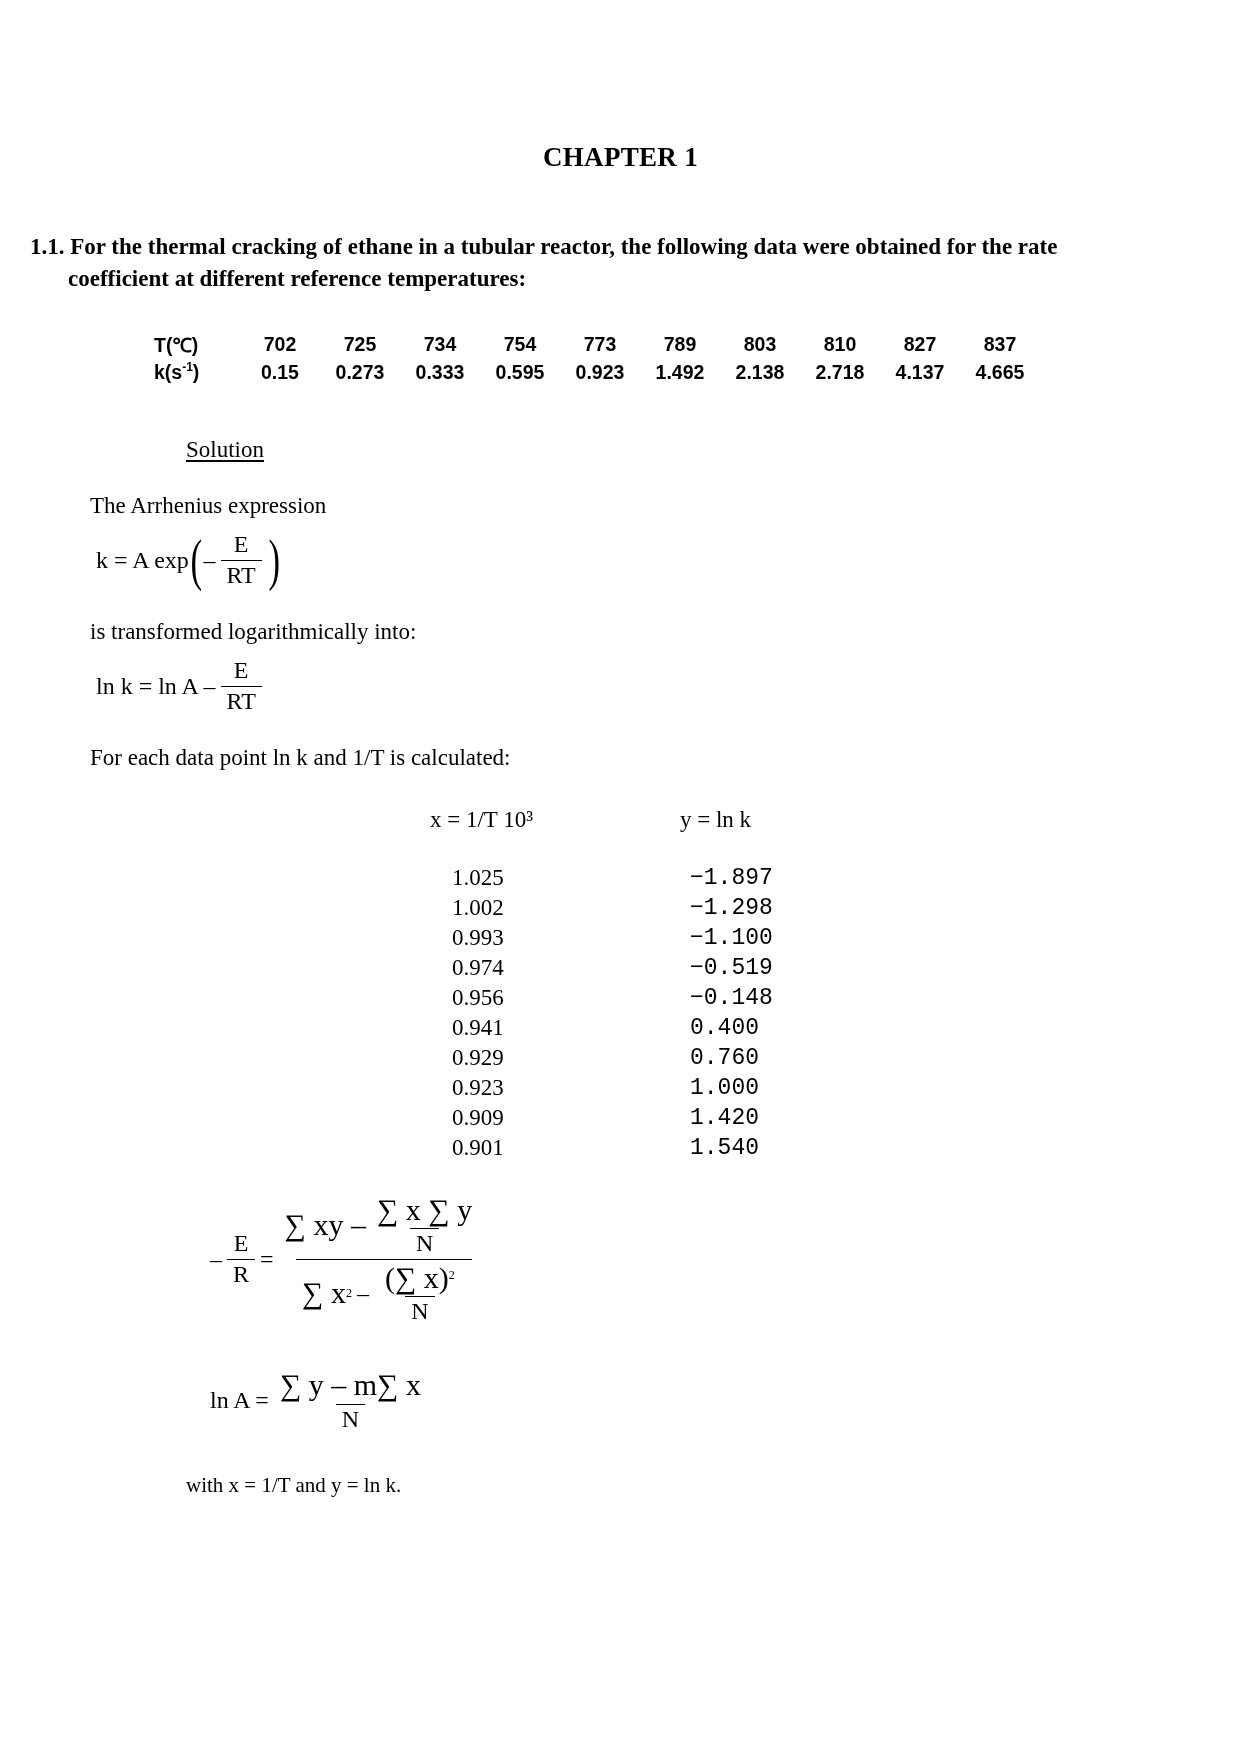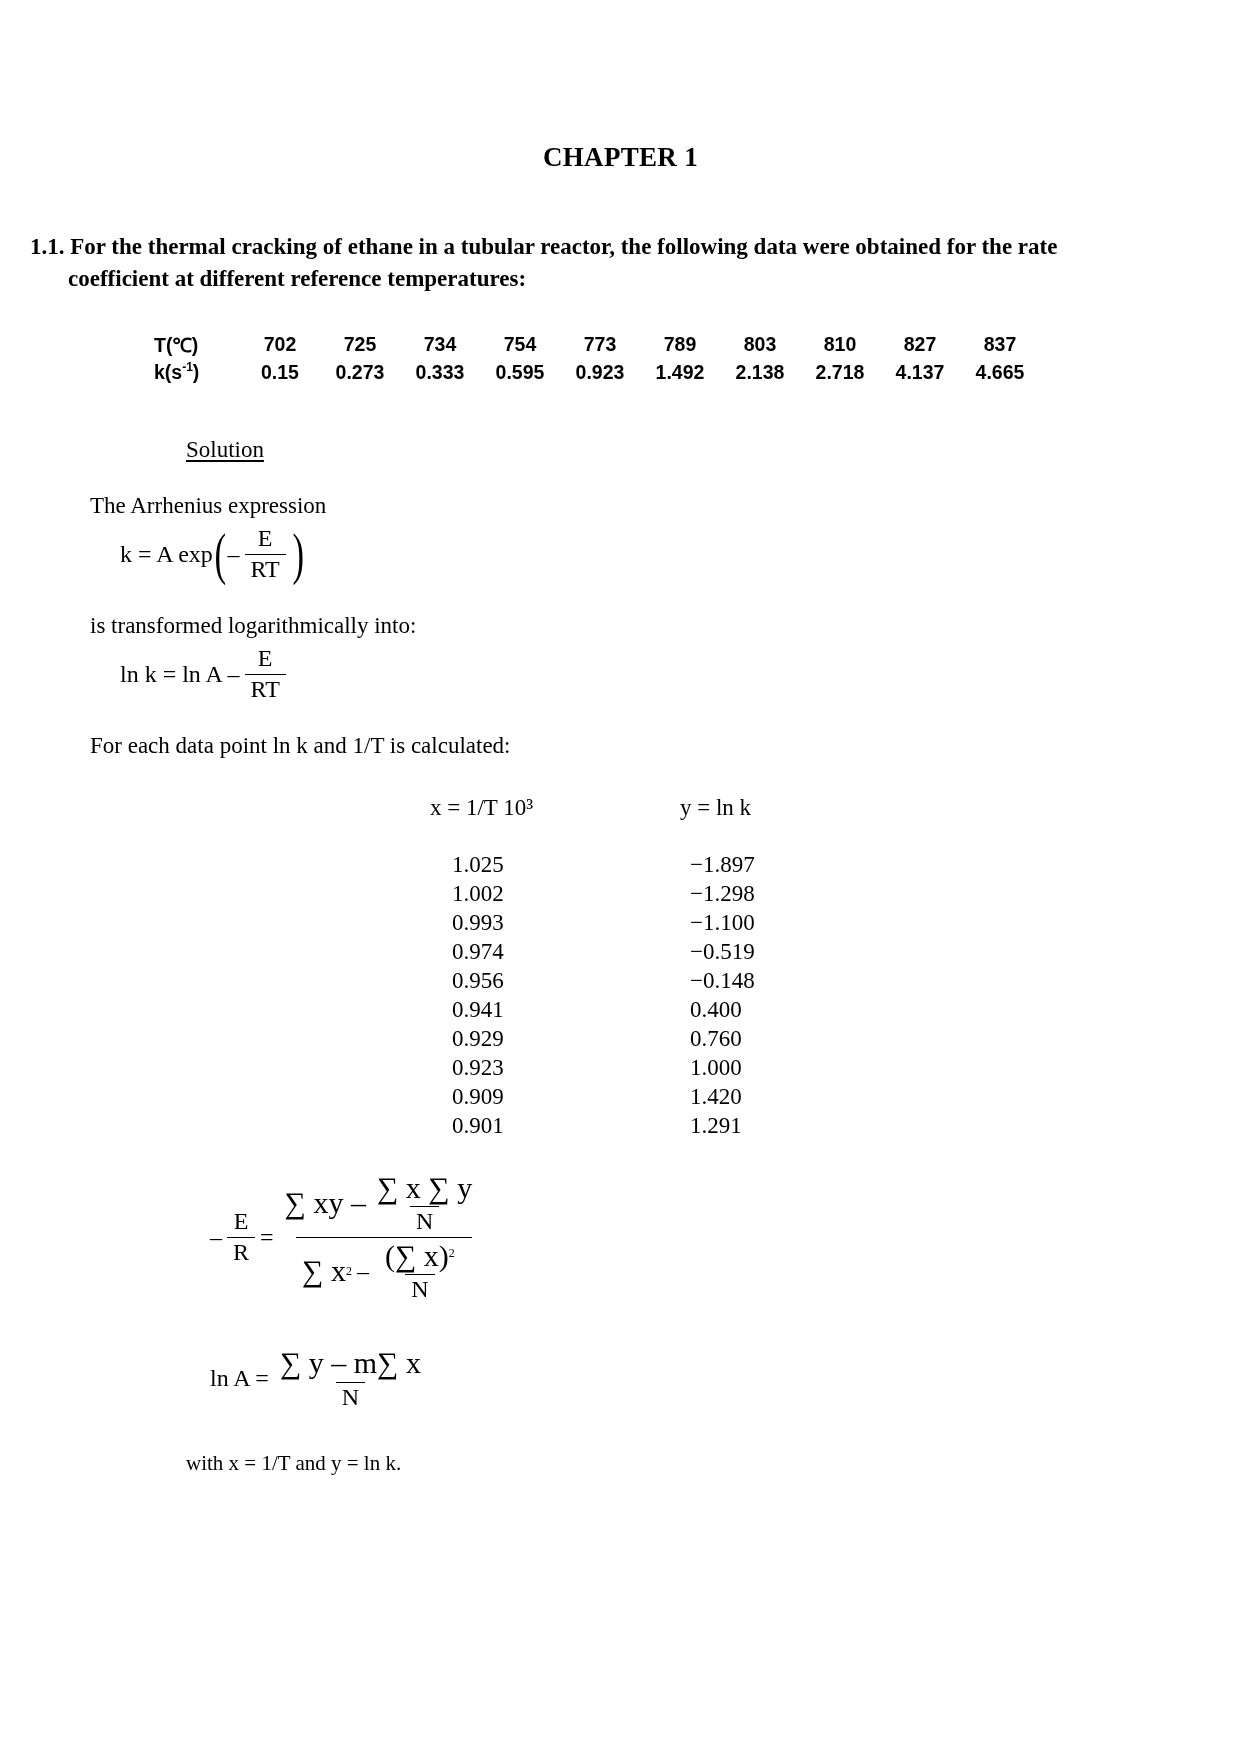--- a/index.html
+++ b/index.html
@@ -70,22 +70,22 @@
   .solution .u {
     text-decoration: underline;
     text-underline-offset: 3px;
   }
   .para {
     padding-left: 90px;
     font-size: 23px;
     margin-top: 30px;
   }
   .eq-block {
-    padding-left: 120px;
-    margin-top: 6px;
+    padding-left: 96px;
+    margin-top: 12px;
   }
   
   .mrow {
     display: inline-flex;
     align-items: center;
     font-size: 24px;
     font-family: "Liberation Serif", serif;
   }
   .frac {
     display: inline-flex;
@@ -125,21 +125,21 @@
     width: 250px;
     text-align: left;
     margin-top: 27px;
   }
   .xy-table td.cy {
     width: 150px;
     text-align: left;
   }
   .xy-head td { padding-bottom: 30px; }
   .xy-table .numx { display: inline-block; width: 100%; text-align: left; padding-left: 22px;}
-  .xy-table .numy { display: inline-block; width: 100%; text-align: left; padding-left: 10px;}
+  .xy-table .numy { display: inline-block; width: 100%; text-align: left; padding-left: 10px; font-family: Liberation Mono, monospace;}
 
   .regression-line {
     padding-left: 186px;
     font-size: 23px;
     margin-top: 34px;
   }
   .big-eq {
     padding-left: 210px;
     margin-top: 30px;
   }
@@ -267,21 +267,21 @@
       <tr>
             <td class="cx"><span class="numx">0.923</span></td>
             <td class="cy"><span class="numy">1.000</span></td>
           </tr>
       <tr>
             <td class="cx"><span class="numx">0.909</span></td>
             <td class="cy"><span class="numy">1.420</span></td>
           </tr>
       <tr>
             <td class="cx"><span class="numx">0.901</span></td>
-            <td class="cy"><span class="numy">1.291</span></td>
+            <td class="cy"><span class="numy">1.540</span></td>
           </tr>
     </tbody>
       </table>
   </div>
 
 
   <div class="big-eq">
     <span class="mrow">
       <span>–</span>
       <span class="frac">

